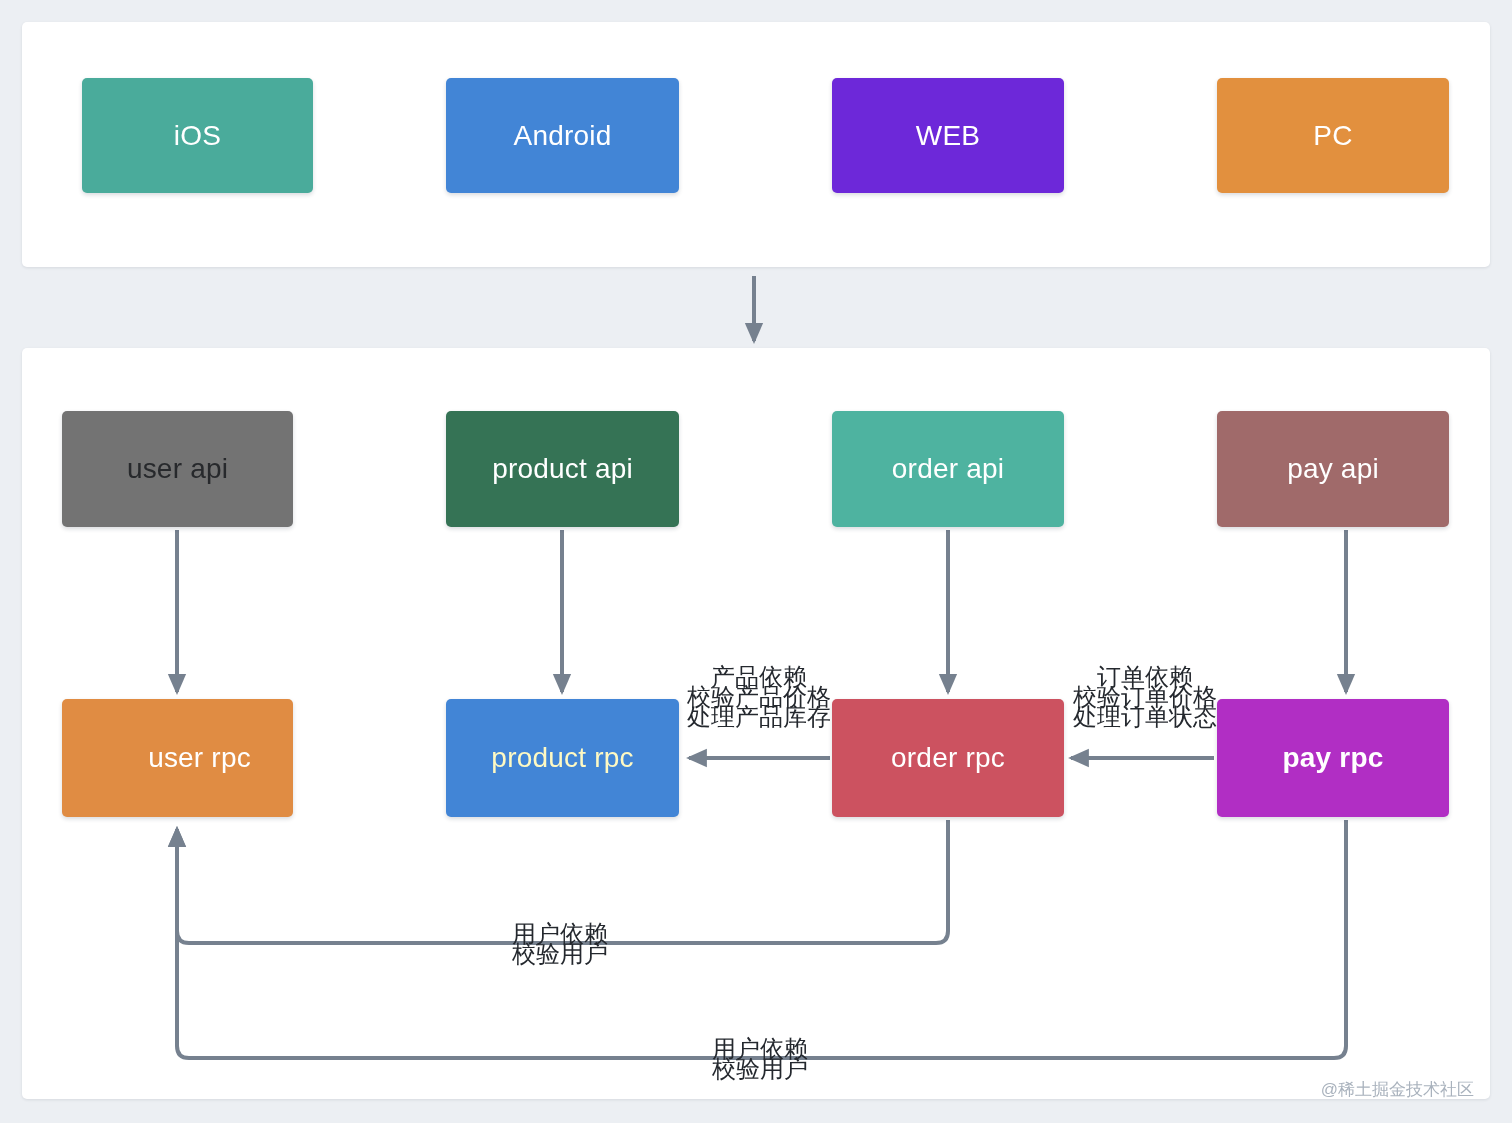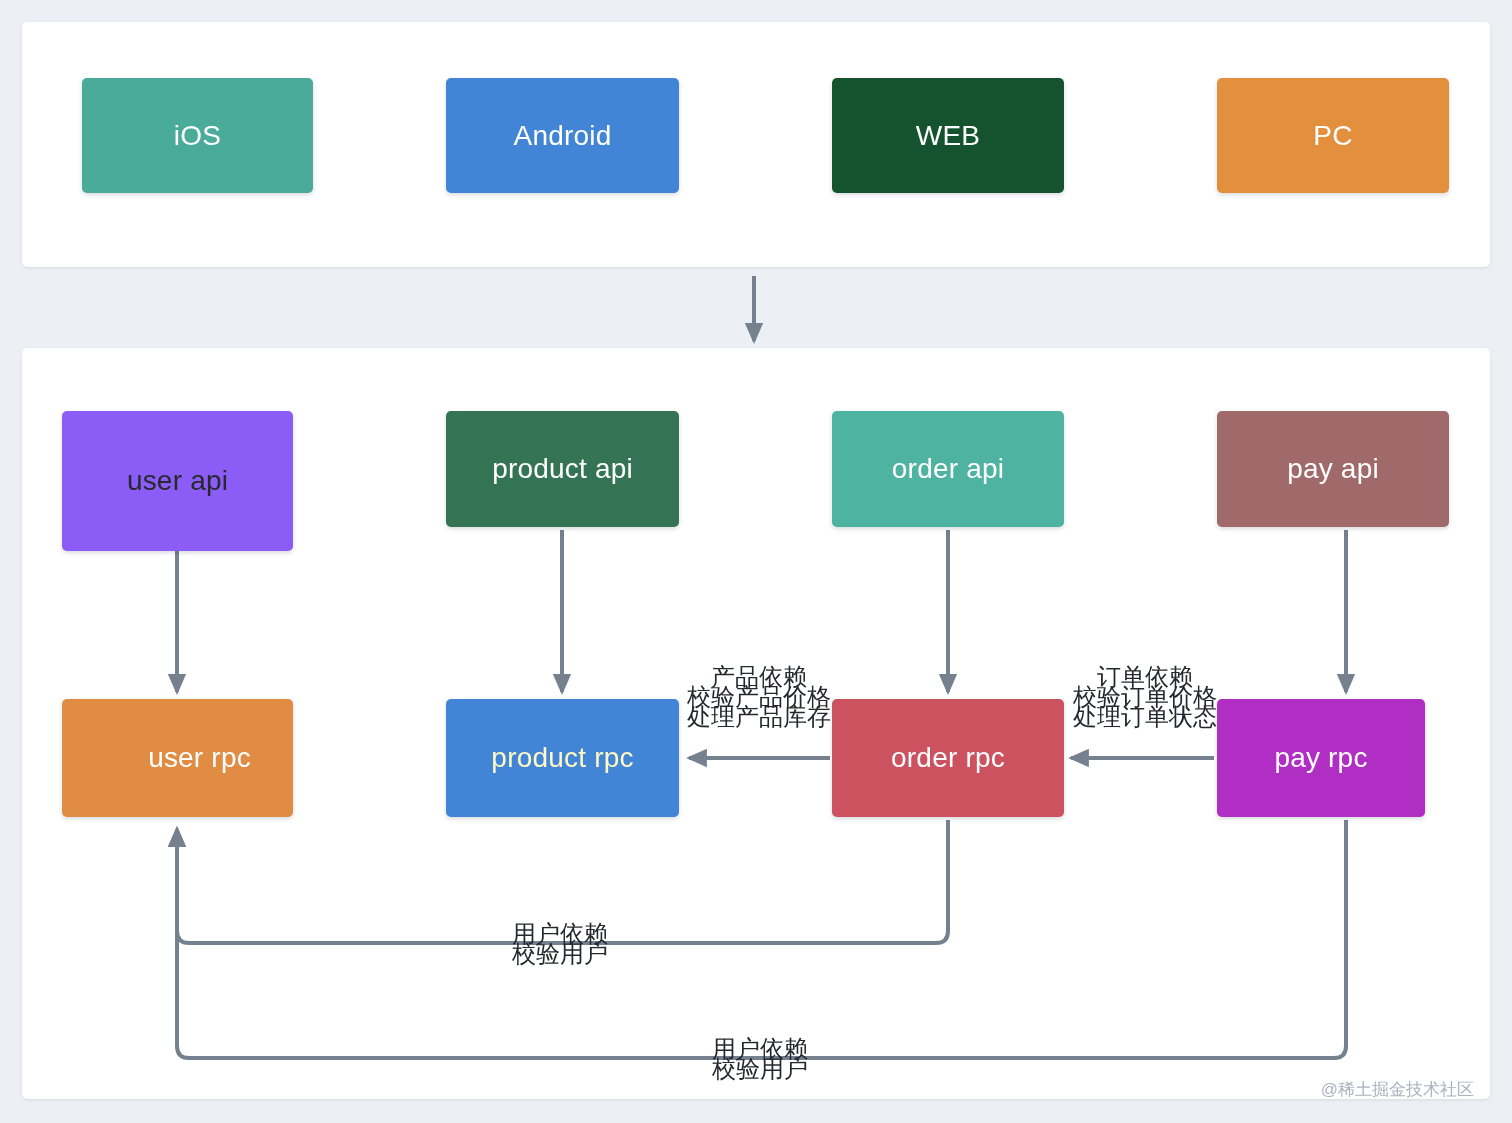--- a/index.html
+++ b/index.html
@@ -51,34 +51,34 @@
     box-sizing: border-box;
     box-shadow: 0 2px 4px rgba(20,30,50,0.16);
     font-size: 28px;
     letter-spacing: 0.2px;
     user-select: none;
   }
 
   
   #node-ios      { left: 62px;   top: 78px;  width: 231px; height: 115px; background: #4aab9b; color: #ffffff; margin-left: 20px; }
   #node-android  { left: 446px;  top: 78px;  width: 233px; height: 115px; background: #4285d6; color: #ffffff; }
-  #node-web      { left: 832px;  top: 78px;  width: 232px; height: 115px; background: #14532d; color: #ffffff; }
+  #node-web      { left: 832px;  top: 78px;  width: 232px; height: 115px; background: #6d28d9; color: #ffffff; }
   #node-pc       { left: 1217px; top: 78px;  width: 232px; height: 115px; background: #e2903e; color: #ffffff; }
 
   
-  #node-user-api    { left: 62px;   top: 411px; width: 231px; height: 140px; background: #8b5cf6; color: #27292c; }
+  #node-user-api    { left: 62px;   top: 411px; width: 231px; height: 116px; background: #737373; color: #27292c; }
   #node-product-api { left: 446px;  top: 411px; width: 233px; height: 116px; background: #357355; color: #ffffff; }
   #node-order-api   { left: 832px;  top: 411px; width: 232px; height: 116px; background: #4eb3a0; color: #ffffff; align-items: center; }
   #node-pay-api     { left: 1217px; top: 411px; width: 232px; height: 116px; background: #a06a6a; color: #ffffff; }
 
   
   #node-user-rpc    { left: 62px;   top: 699px; width: 231px; height: 118px; background: #e08c43; color: #ffffff; padding-left: 44px; }
   #node-product-rpc { left: 446px;  top: 699px; width: 233px; height: 118px; background: #4285d6; color: #fef9c3; }
   #node-order-rpc   { left: 832px;  top: 699px; width: 232px; height: 118px; background: #cc5260; color: #ffffff; }
-  #node-pay-rpc     { left: 1217px; top: 699px; width: 208px; height: 118px; background: #b12ec4; color: #ffffff; }
+  #node-pay-rpc     { left: 1217px; top: 699px; width: 232px; height: 118px; background: #b12ec4; color: #ffffff; font-weight: bold; }
 
   #edges {
     position: absolute;
     left: 0; top: 0;
     width: 1512px;
     height: 1123px;
     pointer-events: none;
   }
 
   .edge-label {

